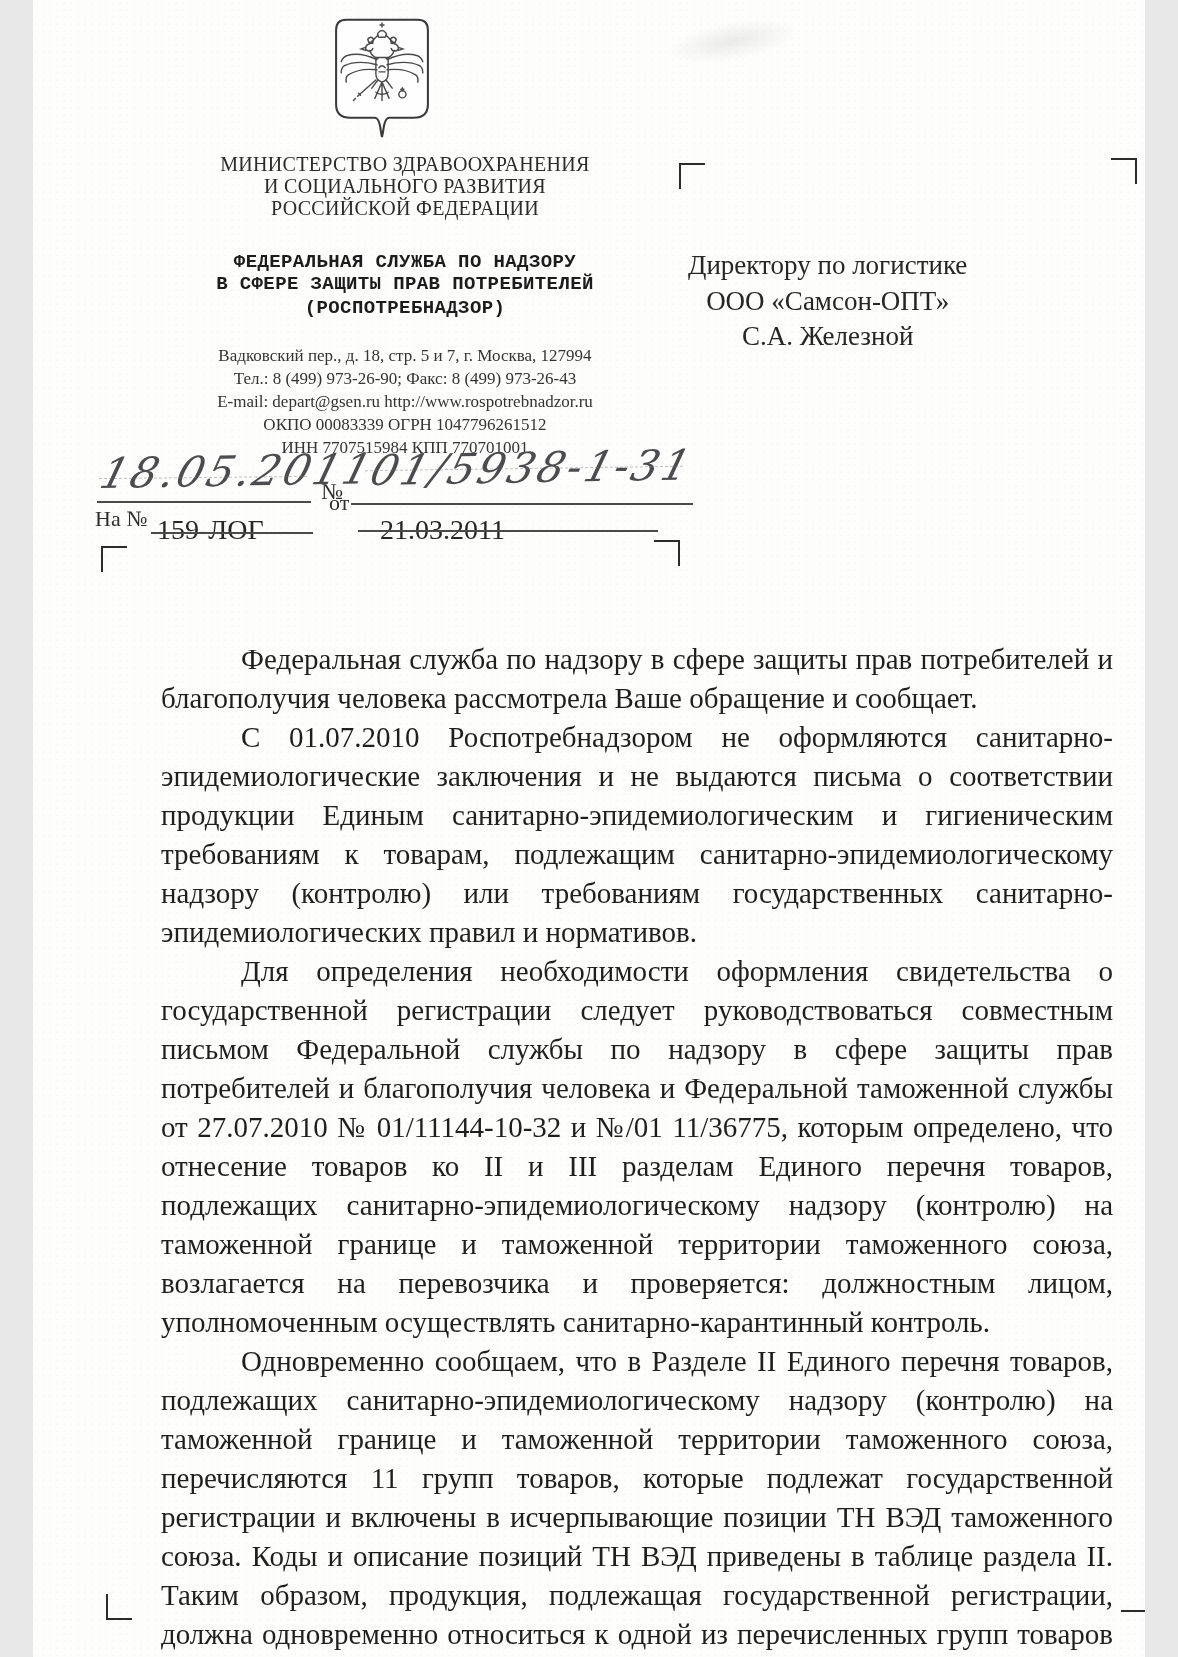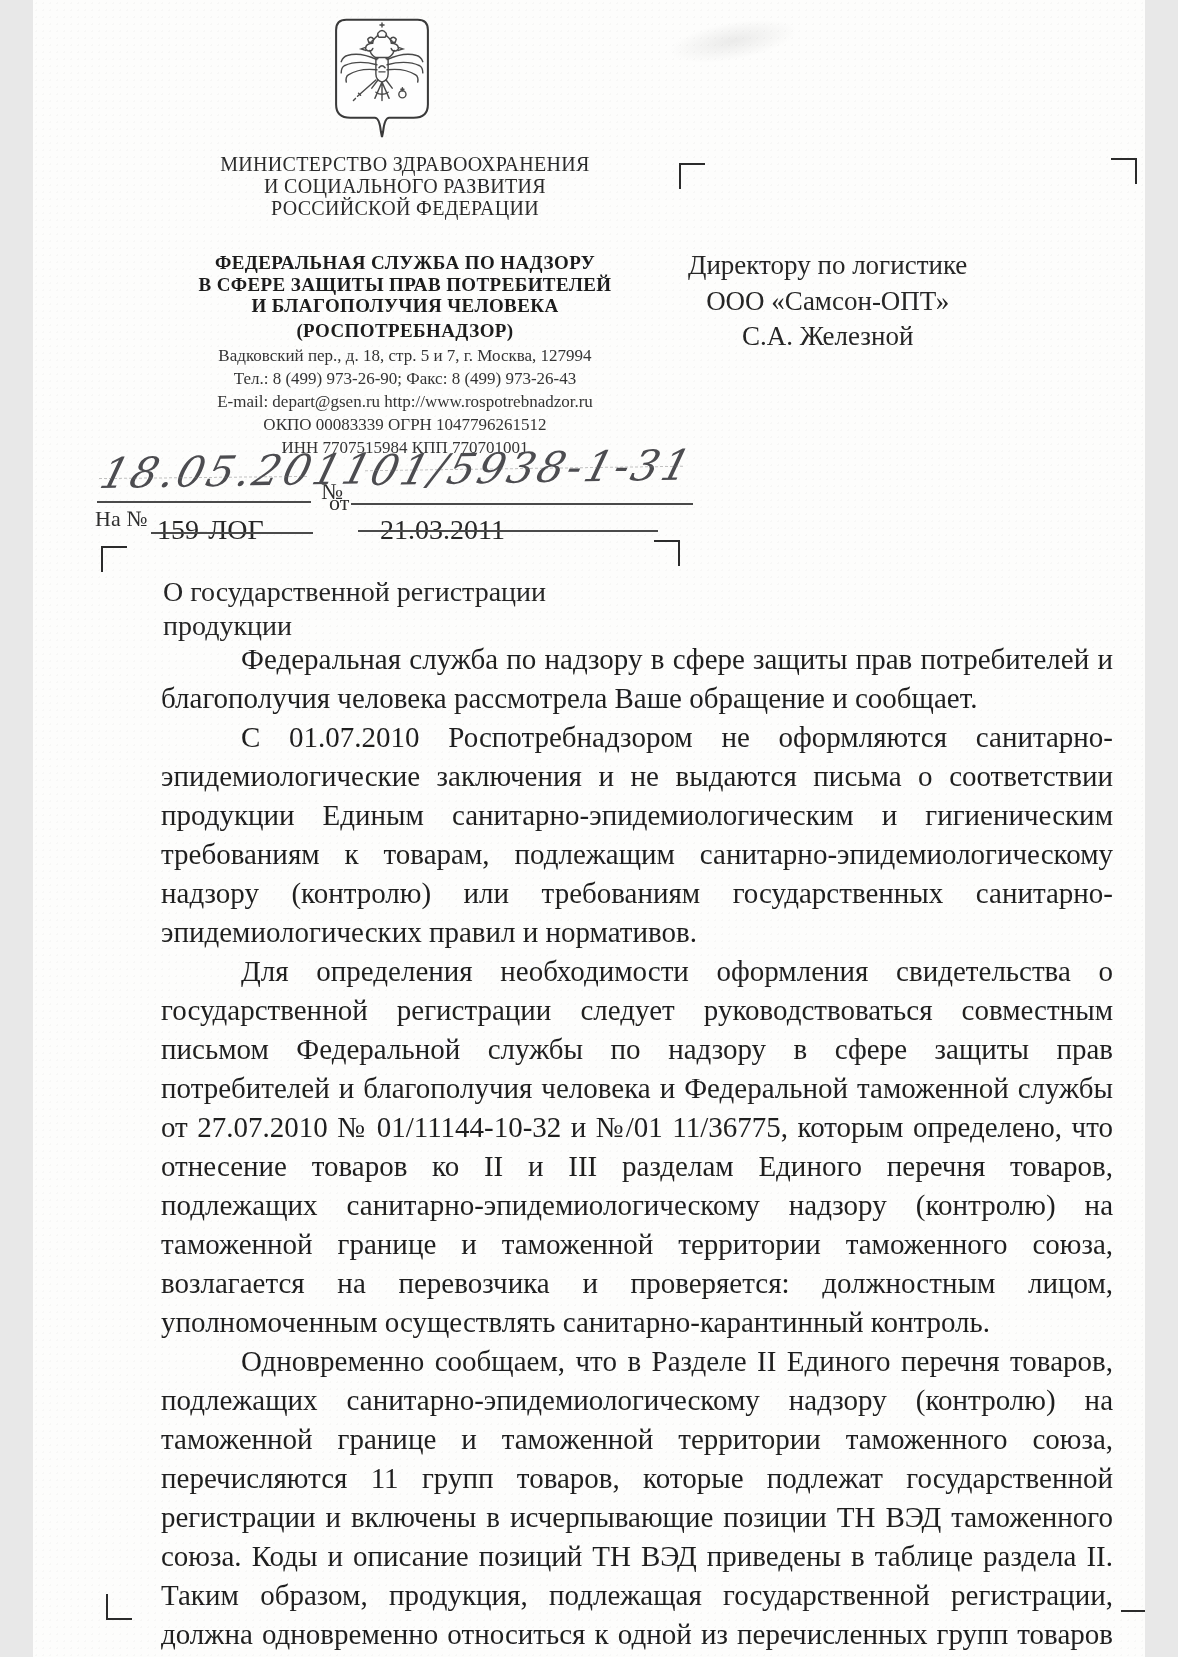--- a/index.html
+++ b/index.html
@@ -11,21 +11,21 @@
     background-image:radial-gradient(rgba(0,0,0,0.025) 1px, transparent 1px);
     background-size:7px 7px;
     font-family:"Liberation Serif", serif;
     color:#222;
     overflow:hidden;
   }
   .abs{position:absolute;}
   
   .lh-block{left:118px;width:508px;text-align:center;}
   .lh-ministry{top:153px;font-size:20px;line-height:22px;color:#2b2b2b;letter-spacing:0.3px;}
-  .lh-service{top:252px;font-size:19px;line-height:21.5px;font-weight:bold;color:#1c1c1c;letter-spacing:0.4px;}
+  .lh-service{top:252px;font-size:19px;line-height:21.5px;font-weight:bold;color:#1c1c1c;letter-spacing:0.4px;font-family:Liberation Mono, monospace;}
   .lh-service .gap{margin-top:3px;}
   .lh-contacts{top:344px;font-size:17px;line-height:23px;color:#333;}
   
   .recipient{left:655px;top:248px;font-size:27px;line-height:35.5px;color:#262626;text-align:center;}
   
   .hand{
     font-family:"DejaVu Serif", serif;font-style:italic;
     color:#4c4c50;letter-spacing:3px;
     transform:skewX(-16deg) rotate(-1deg);transform-origin:left bottom;
     white-space:nowrap;
@@ -107,21 +107,20 @@
 
   <div class="abs lh-block lh-ministry">
     <div>МИНИСТЕРСТВО ЗДРАВООХРАНЕНИЯ</div>
     <div>И СОЦИАЛЬНОГО РАЗВИТИЯ</div>
     <div>РОССИЙСКОЙ ФЕДЕРАЦИИ</div>
   </div>
 
   <div class="abs lh-block lh-service">
     <div>ФЕДЕРАЛЬНАЯ СЛУЖБА ПО НАДЗОРУ</div>
     <div>В СФЕРЕ ЗАЩИТЫ ПРАВ ПОТРЕБИТЕЛЕЙ</div>
-    <div>И БЛАГОПОЛУЧИЯ ЧЕЛОВЕКА</div>
     <div class="gap">(РОСПОТРЕБНАДЗОР)</div>
   </div>
 
   <div class="abs lh-block lh-contacts">
     <div>Вадковский пер., д. 18, стр. 5 и 7,  г. Москва, 127994</div>
     <div>Тел.: 8 (499) 973-26-90; Факс: 8 (499) 973-26-43</div>
     <div>E-mail: depart@gsen.ru  http://www.rospotrebnadzor.ru</div>
     <div>ОКПО 00083339  ОГРН 1047796261512</div>
     <div>ИНН 7707515984  КПП 770701001</div>
   </div>
@@ -148,24 +147,20 @@
   <div class="fline" style="left:64px;top:501px;width:214px;"></div>
   <div class="fline" style="left:318px;top:503px;width:342px;"></div>
 
   <div class="abs lbl lbl-nano">На №</div>
   <div class="abs ref-val ref-innum">159-ЛОГ</div>
   <div class="abs lbl lbl-ot">от</div>
   <div class="abs ref-val ref-indate">21.03.2011</div>
   <div class="fline" style="left:118px;top:532px;width:162px;"></div>
   <div class="fline" style="left:325px;top:530px;width:300px;"></div>
 
-  <div class="abs subject">
-    <div>О государственной регистрации</div>
-    <div>продукции</div>
-  </div>
 
   <div class="abs body-text">
     <p>Федеральная служба по надзору в сфере защиты прав потребителей и благополучия человека рассмотрела Ваше обращение и сообщает.</p>
     <p>С 01.07.2010 Роспотребнадзором не оформляются санитарно-эпидемиологические заключения и не выдаются письма о соответствии продукции Единым санитарно-эпидемиологическим и гигиеническим требованиям к товарам, подлежащим санитарно-эпидемиологическому надзору (контролю) или требованиям государственных санитарно-эпидемиологических правил и нормативов.</p>
     <p>Для определения необходимости оформления свидетельства о государственной регистрации следует руководствоваться совместным письмом Федеральной службы по надзору в сфере защиты прав потребителей и благополучия человека и Федеральной таможенной службы от 27.07.2010 № 01/11144-10-32 и №/01 11/36775, которым определено, что отнесение товаров ко II и III разделам Единого перечня товаров, подлежащих санитарно-эпидемиологическому надзору (контролю) на таможенной границе и таможенной территории таможенного союза, возлагается на перевозчика и проверяется: должностным лицом, уполномоченным осуществлять санитарно-карантинный контроль.</p>
     <p>Одновременно сообщаем, что в Разделе II Единого перечня товаров, подлежащих санитарно-эпидемиологическому надзору (контролю) на таможенной границе и таможенной территории таможенного союза, перечисляются 11 групп товаров, которые подлежат государственной регистрации и включены в исчерпывающие позиции ТН ВЭД таможенного союза. Коды и описание позиций ТН ВЭД приведены в таблице раздела II. Таким образом, продукция, подлежащая государственной регистрации, должна одновременно относиться к одной из перечисленных групп товаров и</p>
   </div>
 
 </div>
 

